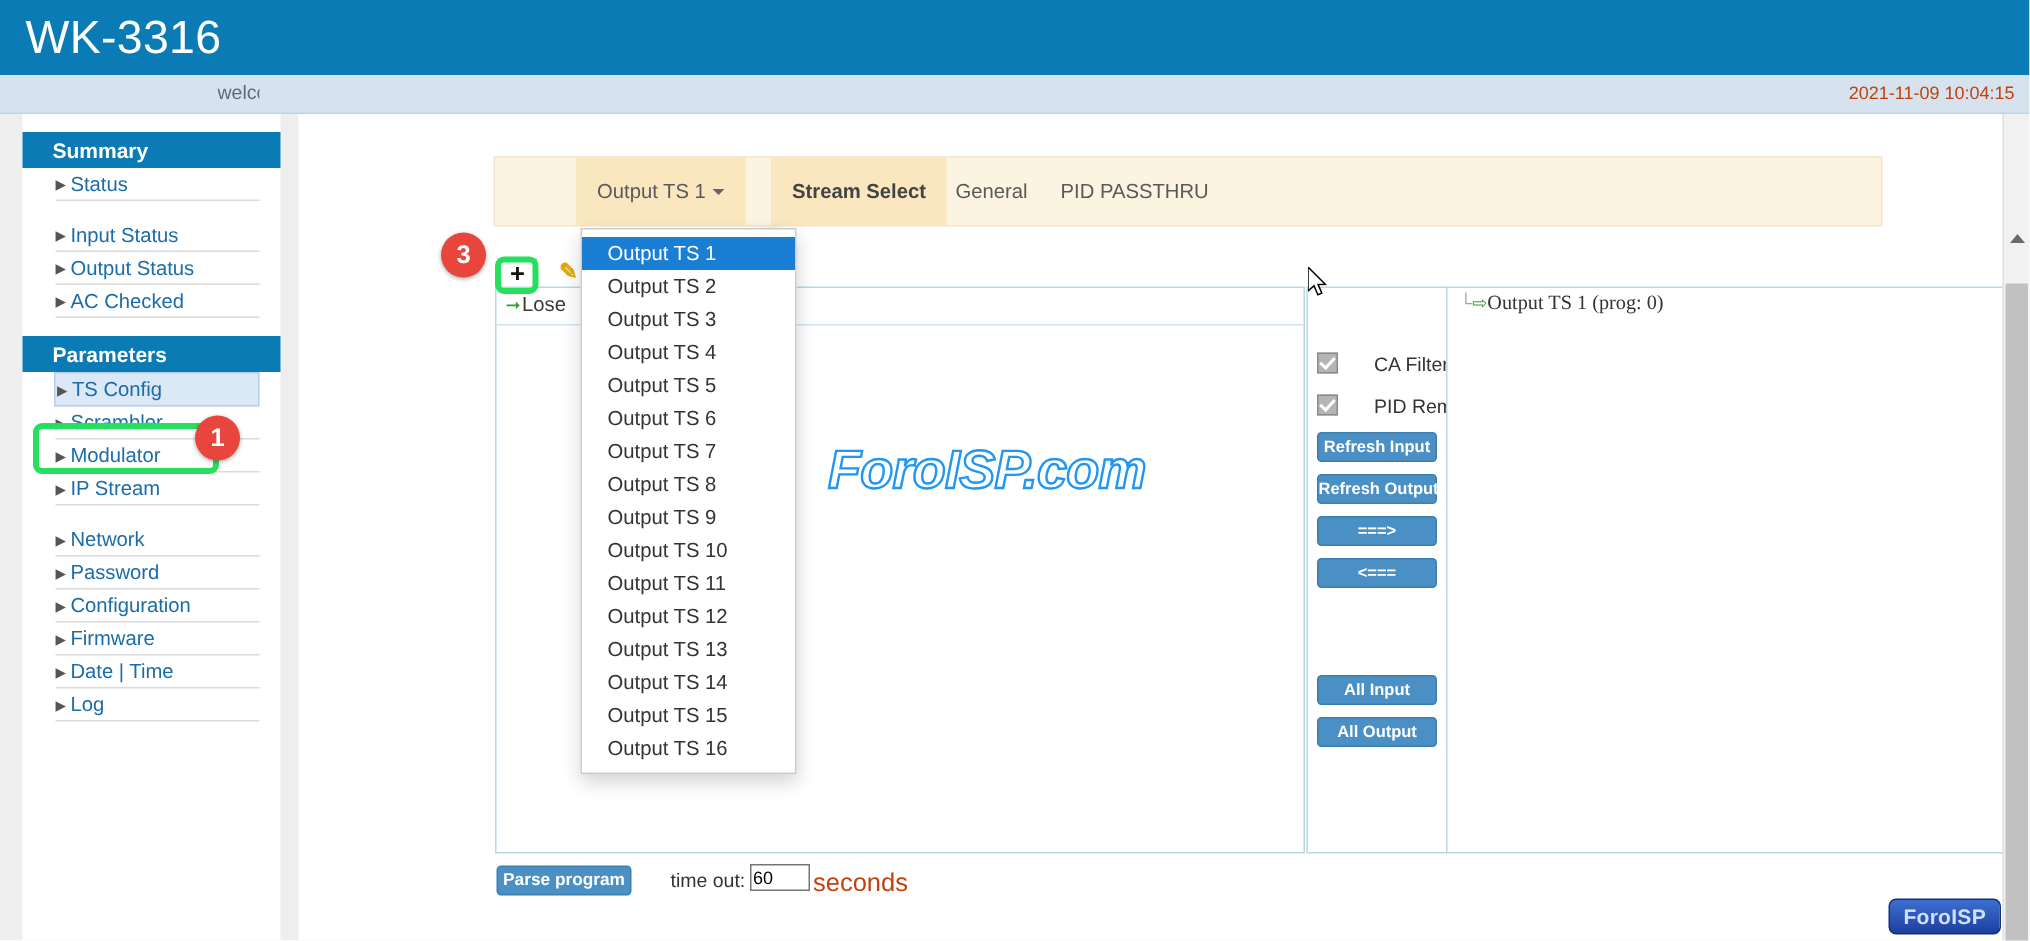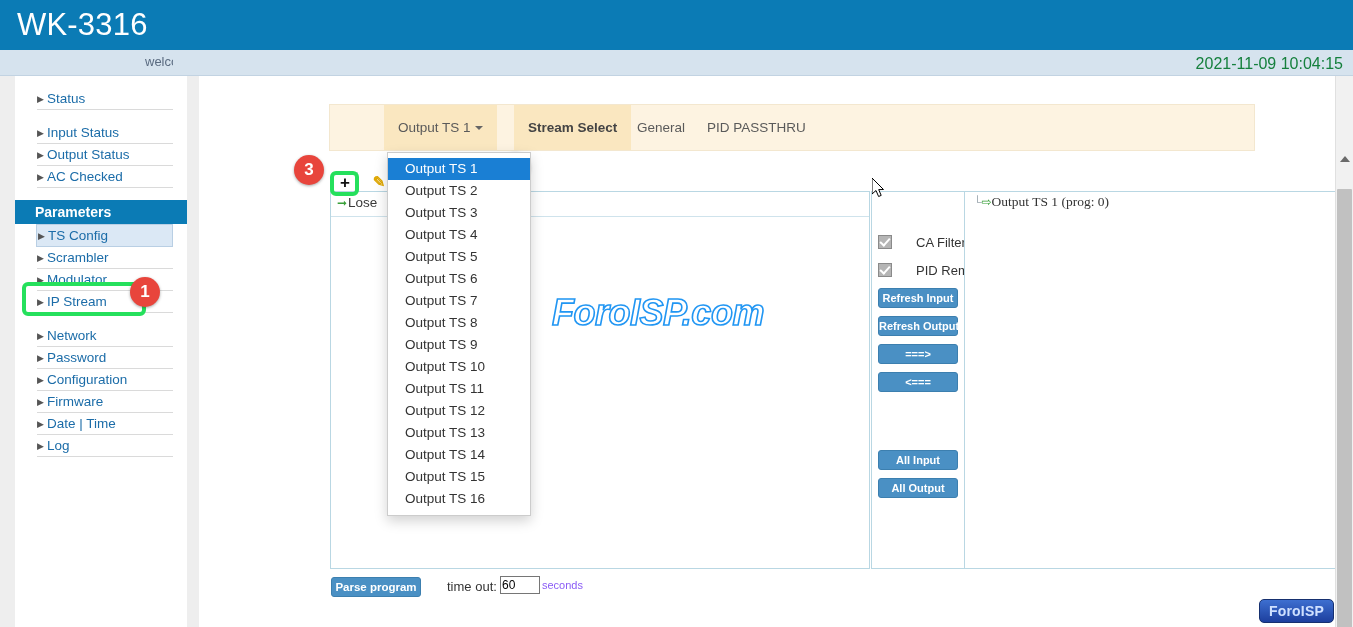--- a/index.html
+++ b/index.html
@@ -46,22 +46,22 @@
     left: 145px; top: 4px;
     width: 28px; height: 18px;
     overflow: hidden;
     color: #5a6b80;
     font-size: 13px;
     white-space: nowrap;
   }
   .clock {
     position: absolute;
     right: 10px; top: 5px;
-    color: #15803d;
-    font-size: 16px;
+    color: #c2410c;
+    font-size: 12px;
   }
 
   
   .page-bg {
     position: absolute;
     left: 0; top: 76px;
     width: 1353px; height: 551px;
     background: #eeeeee;
   }
   .content-white {
@@ -365,21 +365,21 @@
     width: 36px; height: 16px;
     border: 1px solid #767676;
     font-size: 12px;
     font-family: "Liberation Sans", sans-serif;
     padding: 0 1px;
     box-sizing: content-box;
   }
   .seconds-label {
     position: absolute;
     left: 542px; top: 579px;
-    font-size: 11px; color: #8b5cf6;
+    font-size: 17px; color: #c2410c;
   }
 
   
   .icon-btn {
     position: absolute;
     top: 172px;
     width: 26px; height: 22px;
     border: 1px solid #cfd6db;
     background: #ffffff;
     box-sizing: border-box;
@@ -456,20 +456,21 @@
   <div class="welcome-clip">welcome</div>
   <div class="clock">2021-11-09 10:04:15</div>
 </div>
 
 <div class="page-bg"></div>
 <div class="content-white"></div>
 
 <div class="sidebar">
   <div class="nav-spacer"></div>
 
+  <div class="nav-group-title">Summary</div>
   <div class="nav-item">
     <span class="caret">▶</span><span>Status</span>
   </div>
 
   <div class="nav-spacer"></div>
   <div class="nav-item">
     <span class="caret">▶</span><span>Input Status</span>
   </div>
   <div class="nav-item">
     <span class="caret">▶</span><span>Output Status</span>

